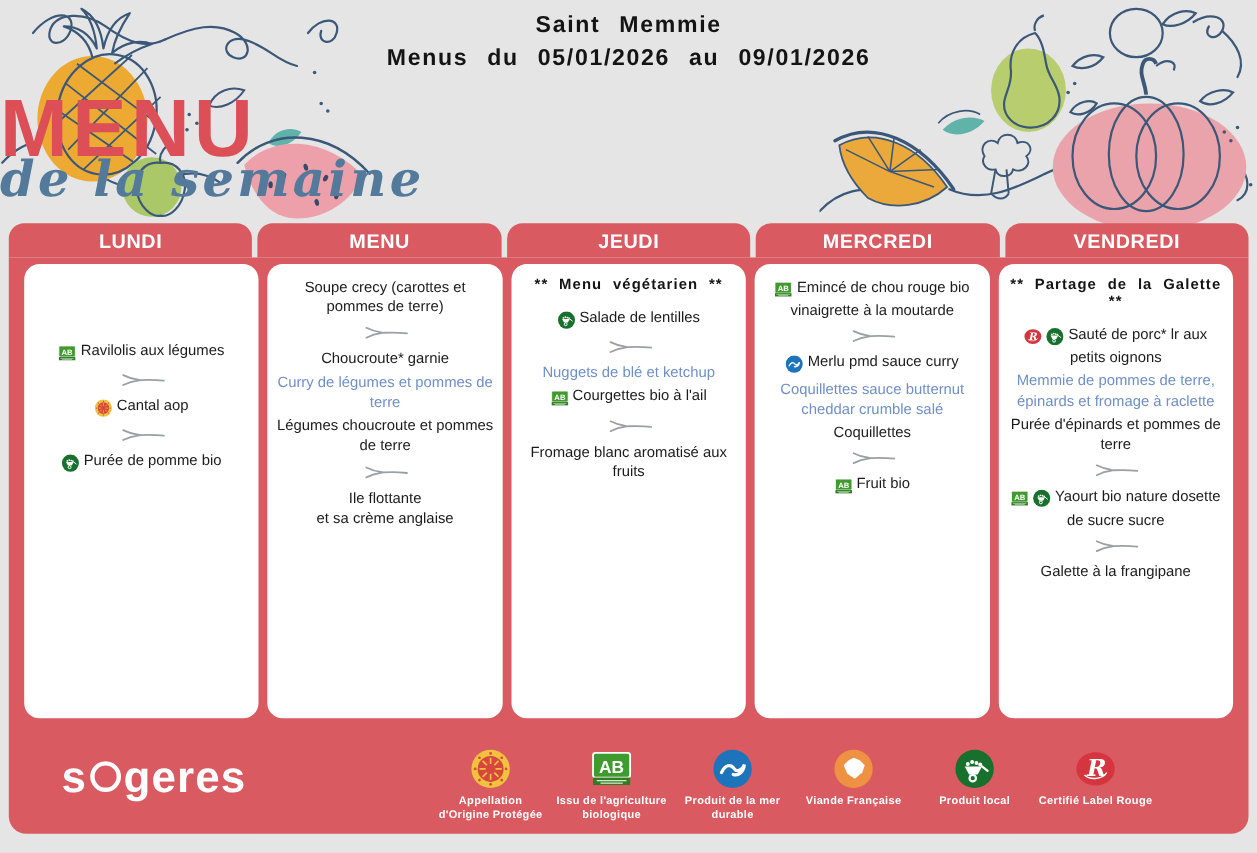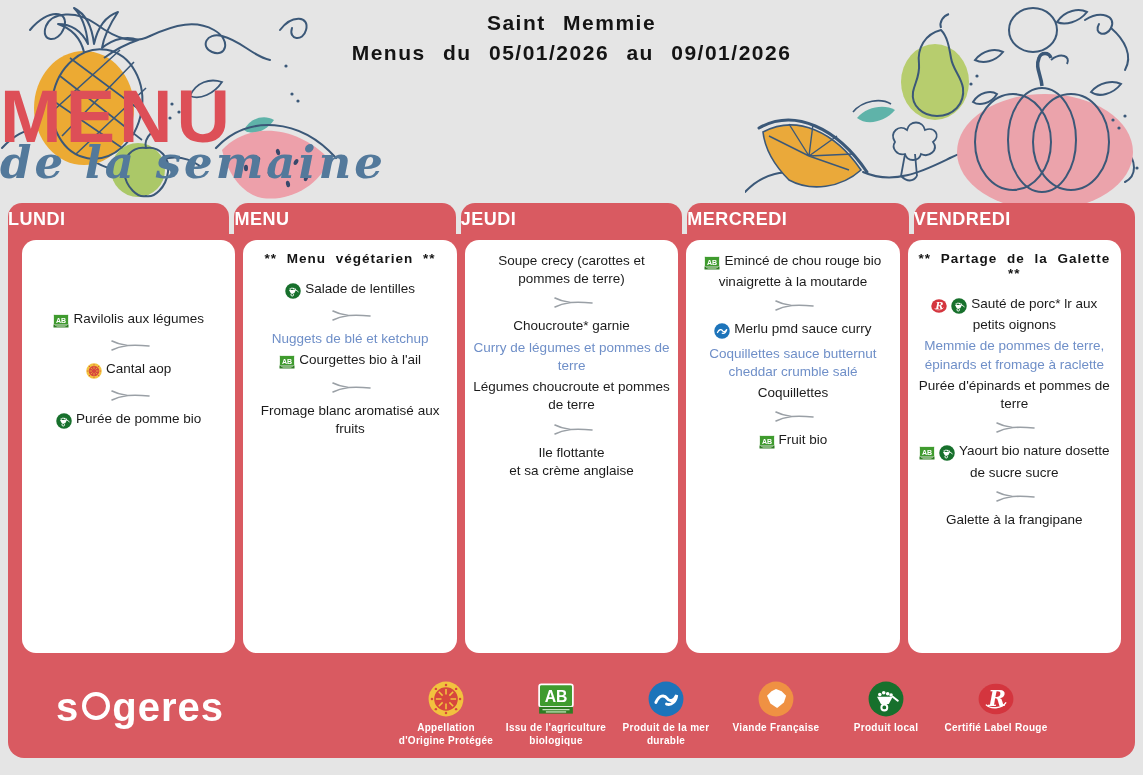--- a/index.html
+++ b/index.html
@@ -10,21 +10,21 @@
   .deco-right{left:745px;}
   .titles{position:absolute;top:8px;left:0;right:0;text-align:center;z-index:3;}
   .t1{font-size:21px;font-weight:bold;color:#141414;letter-spacing:1.5px;word-spacing:10px;line-height:1.45;}
   .menu-logo{position:absolute;top:82px;left:0;right:0;text-align:left;z-index:3;}
   .menu-word{font-size:74px;font-weight:800;letter-spacing:4px;line-height:0.95;color:var(--menu-red,#dd4f57);}
   .menu-script{font-family:"DejaVu Serif",serif;font-style:italic;font-size:45px;letter-spacing:3px;
                color:var(--script-blue,#53799b);margin-top:-16px;font-weight:bold;}
   .panel{position:absolute;left:8px;top:203px;width:1127px;height:555px;z-index:2;}
   .tabs{display:flex;gap:5px;height:31px;}
   .tab{flex:1;background:var(--panel-red,#d95a61);border-radius:14px 14px 0 0;color:#fff;
-       font-weight:800;font-size:18px;letter-spacing:0.5px;line-height:33px;}
+       font-weight:800;font-size:18px;letter-spacing:0.5px;text-align:center;line-height:33px;}
   .panel-body{background:var(--panel-red,#d95a61);border-radius:0 0 16px 16px;height:524px;
               padding:6px 14px 0;box-sizing:border-box;}
   .cards{display:flex;gap:8px;}
   .card{flex:1;background:#fff;border-radius:14px;height:413px;padding:9px 6px;box-sizing:border-box;overflow:hidden;}
   .item{font-size:13.5px;color:#1b1b1b;text-align:center;line-height:1.35;margin:3px 0;white-space:pre-line;}
   .item.blue{color:var(--item-blue,#6f8fc8);}
   .note{font-size:13.5px;font-weight:bold;color:#141414;text-align:center;letter-spacing:1px;
         word-spacing:5px;margin:2px 0 14px;}
   .sep{text-align:center;margin:8px 0;height:13px;line-height:0;}
   .spacer{height:58px;}
@@ -180,62 +180,62 @@
                   <path d="M22 14 L26.5 17.5" stroke="#fff" stroke-width="1.8" stroke-linecap="round"></path>
                   <g fill="#fff">
                     <circle cx="10.5" cy="12" r="1.6"></circle>
                     <circle cx="14" cy="10.5" r="1.6"></circle>
                     <circle cx="17.5" cy="11.3" r="1.6"></circle>
                     <circle cx="20.5" cy="12.4" r="1.6"></circle>
                   </g>
                 </svg></span><span>Purée de pomme bio</span></div>
           </div>
         <div class="card">
-            <div class="note">** Menu végétarien **</div>
-            <div class="item"><span class="mi"><svg width="16" height="16" viewBox="0 0 32 32">
-                  <circle cx="16" cy="16" r="15.5" fill="#17702c"></circle>
-                  <path d="M8 14 h14 l-3.5 6.5 h-7 Z" fill="#fff"></path>
-                  <circle cx="14.5" cy="23.5" r="2.6" fill="none" stroke="#fff" stroke-width="1.8"></circle>
-                  <path d="M22 14 L26.5 17.5" stroke="#fff" stroke-width="1.8" stroke-linecap="round"></path>
-                  <g fill="#fff">
-                    <circle cx="10.5" cy="12" r="1.6"></circle>
-                    <circle cx="14" cy="10.5" r="1.6"></circle>
-                    <circle cx="17.5" cy="11.3" r="1.6"></circle>
-                    <circle cx="20.5" cy="12.4" r="1.6"></circle>
-                  </g>
-                </svg></span><span>Salade de lentilles</span></div>
-            <div class="sep"><svg width="46" height="13" viewBox="0 0 46 13">
-                <path d="M6 2 C13 5.6 17 5.8 22 6.5 M6 11 C13 7.4 17 7.2 22 6.5 C30 6 38 6.5 43 7" fill="none" stroke="#9aa0a6" stroke-width="1.6" stroke-linecap="round"></path>
-              </svg></div>
-            <div class="item blue"><span>Nuggets de blé et ketchup</span></div>
-            <div class="item"><span class="mi"><svg width="16" height="16" viewBox="0 0 32 32">
-                  <rect x="1" y="3" width="30" height="20" rx="2" fill="#3f9b2e" stroke="#fff" stroke-width="1.5"></rect>
-                  <text x="16" y="19" font-size="14" font-weight="bold" fill="#fff" text-anchor="middle" font-family="Liberation Sans,sans-serif">AB</text>
-                  <rect x="1" y="23" width="30" height="6" fill="#2e7d22"></rect>
-                  <rect x="4" y="25" width="24" height="1" fill="#d9f0cf"></rect>
-                  <rect x="7" y="27" width="18" height="1" fill="#d9f0cf"></rect>
-                </svg></span><span>Courgettes bio à l'ail</span></div>
-            <div class="sep"><svg width="46" height="13" viewBox="0 0 46 13">
-                <path d="M6 2 C13 5.6 17 5.8 22 6.5 M6 11 C13 7.4 17 7.2 22 6.5 C30 6 38 6.5 43 7" fill="none" stroke="#9aa0a6" stroke-width="1.6" stroke-linecap="round"></path>
-              </svg></div>
-            <div class="item"><span>Fromage blanc aromatisé aux fruits</span></div>
-          </div>
-        <div class="card">
             <div class="item"><span>Soupe crecy (carottes et pommes de terre)</span></div>
             <div class="sep"><svg width="46" height="13" viewBox="0 0 46 13">
                 <path d="M6 2 C13 5.6 17 5.8 22 6.5 M6 11 C13 7.4 17 7.2 22 6.5 C30 6 38 6.5 43 7" fill="none" stroke="#9aa0a6" stroke-width="1.6" stroke-linecap="round"></path>
               </svg></div>
             <div class="item"><span>Choucroute* garnie</span></div>
             <div class="item blue"><span>Curry de légumes et pommes de terre</span></div>
             <div class="item"><span>Légumes choucroute et pommes de terre</span></div>
             <div class="sep"><svg width="46" height="13" viewBox="0 0 46 13">
                 <path d="M6 2 C13 5.6 17 5.8 22 6.5 M6 11 C13 7.4 17 7.2 22 6.5 C30 6 38 6.5 43 7" fill="none" stroke="#9aa0a6" stroke-width="1.6" stroke-linecap="round"></path>
               </svg></div>
             <div class="item"><span>Ile flottante
 et sa crème anglaise</span></div>
+          </div>
+        <div class="card">
+            <div class="note">** Menu végétarien **</div>
+            <div class="item"><span class="mi"><svg width="16" height="16" viewBox="0 0 32 32">
+                  <circle cx="16" cy="16" r="15.5" fill="#17702c"></circle>
+                  <path d="M8 14 h14 l-3.5 6.5 h-7 Z" fill="#fff"></path>
+                  <circle cx="14.5" cy="23.5" r="2.6" fill="none" stroke="#fff" stroke-width="1.8"></circle>
+                  <path d="M22 14 L26.5 17.5" stroke="#fff" stroke-width="1.8" stroke-linecap="round"></path>
+                  <g fill="#fff">
+                    <circle cx="10.5" cy="12" r="1.6"></circle>
+                    <circle cx="14" cy="10.5" r="1.6"></circle>
+                    <circle cx="17.5" cy="11.3" r="1.6"></circle>
+                    <circle cx="20.5" cy="12.4" r="1.6"></circle>
+                  </g>
+                </svg></span><span>Salade de lentilles</span></div>
+            <div class="sep"><svg width="46" height="13" viewBox="0 0 46 13">
+                <path d="M6 2 C13 5.6 17 5.8 22 6.5 M6 11 C13 7.4 17 7.2 22 6.5 C30 6 38 6.5 43 7" fill="none" stroke="#9aa0a6" stroke-width="1.6" stroke-linecap="round"></path>
+              </svg></div>
+            <div class="item blue"><span>Nuggets de blé et ketchup</span></div>
+            <div class="item"><span class="mi"><svg width="16" height="16" viewBox="0 0 32 32">
+                  <rect x="1" y="3" width="30" height="20" rx="2" fill="#3f9b2e" stroke="#fff" stroke-width="1.5"></rect>
+                  <text x="16" y="19" font-size="14" font-weight="bold" fill="#fff" text-anchor="middle" font-family="Liberation Sans,sans-serif">AB</text>
+                  <rect x="1" y="23" width="30" height="6" fill="#2e7d22"></rect>
+                  <rect x="4" y="25" width="24" height="1" fill="#d9f0cf"></rect>
+                  <rect x="7" y="27" width="18" height="1" fill="#d9f0cf"></rect>
+                </svg></span><span>Courgettes bio à l'ail</span></div>
+            <div class="sep"><svg width="46" height="13" viewBox="0 0 46 13">
+                <path d="M6 2 C13 5.6 17 5.8 22 6.5 M6 11 C13 7.4 17 7.2 22 6.5 C30 6 38 6.5 43 7" fill="none" stroke="#9aa0a6" stroke-width="1.6" stroke-linecap="round"></path>
+              </svg></div>
+            <div class="item"><span>Fromage blanc aromatisé aux fruits</span></div>
           </div>
         <div class="card">
             <div class="item"><span class="mi"><svg width="16" height="16" viewBox="0 0 32 32">
                   <rect x="1" y="3" width="30" height="20" rx="2" fill="#3f9b2e" stroke="#fff" stroke-width="1.5"></rect>
                   <text x="16" y="19" font-size="14" font-weight="bold" fill="#fff" text-anchor="middle" font-family="Liberation Sans,sans-serif">AB</text>
                   <rect x="1" y="23" width="30" height="6" fill="#2e7d22"></rect>
                   <rect x="4" y="25" width="24" height="1" fill="#d9f0cf"></rect>
                   <rect x="7" y="27" width="18" height="1" fill="#d9f0cf"></rect>
                 </svg></span><span>Emincé de chou rouge bio vinaigrette à la moutarde</span></div>
             <div class="sep"><svg width="46" height="13" viewBox="0 0 46 13">

